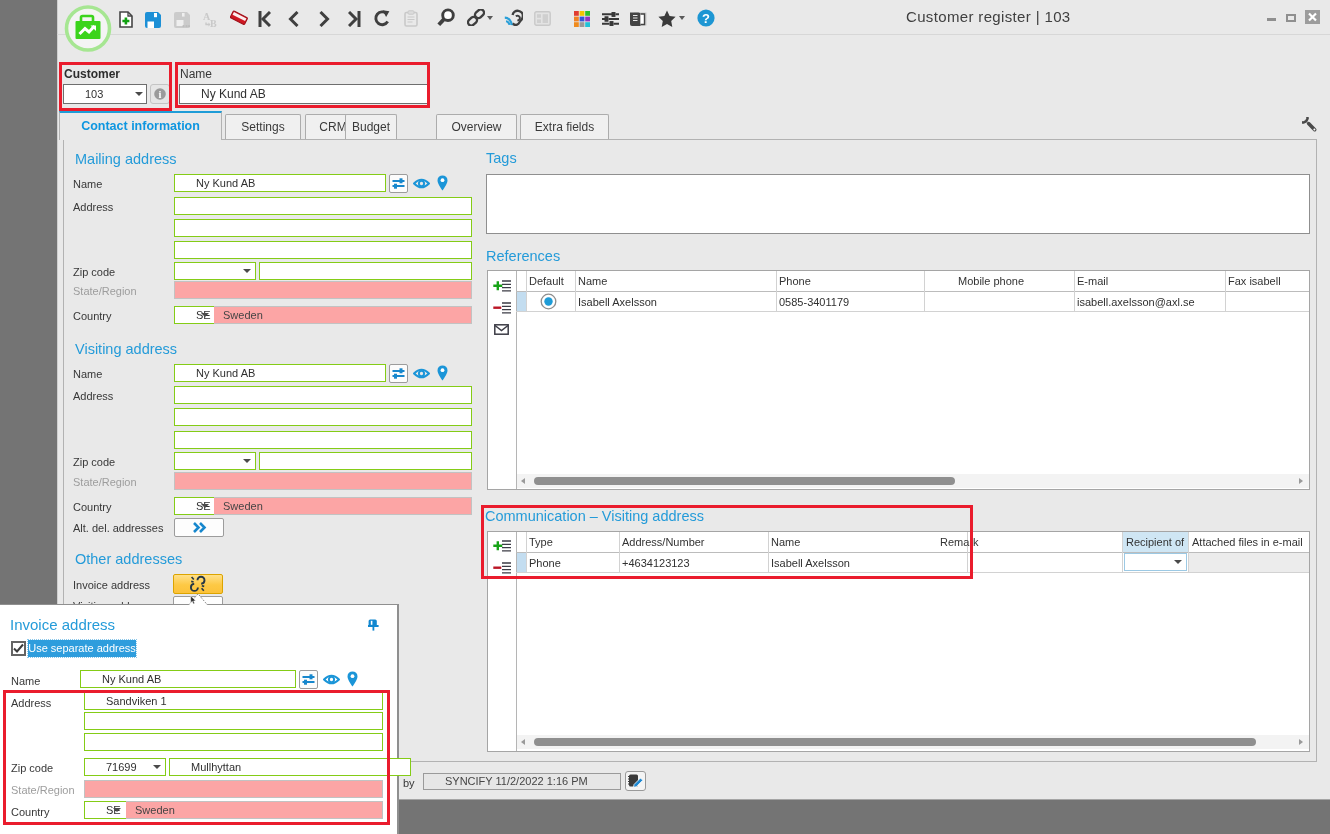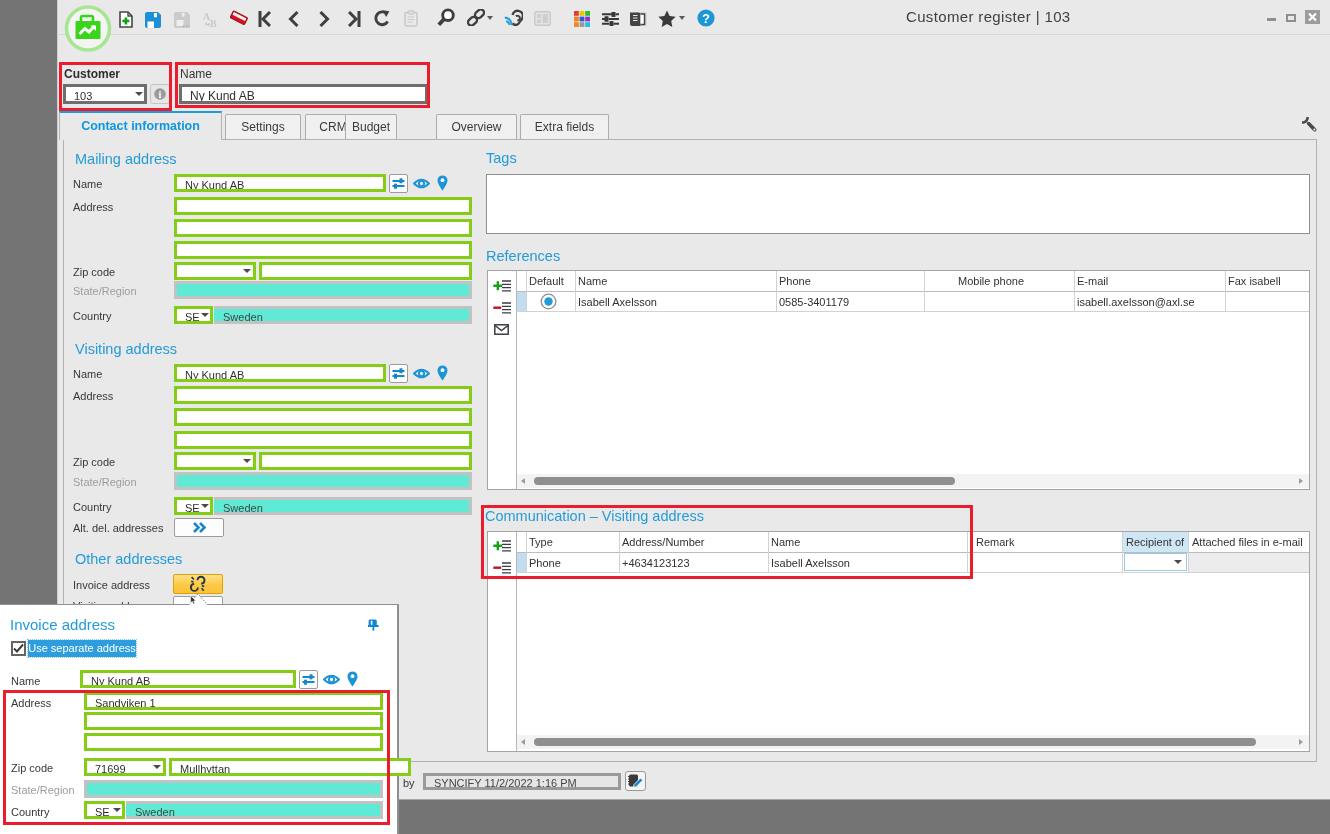--- a/index.html
+++ b/index.html
@@ -2,23 +2,23 @@
 <html><head><meta charset="utf-8">
 <style>
 *{margin:0;padding:0;box-sizing:border-box}
 html,body{width:1330px;height:834px;overflow:hidden;background:#747474;
  font-family:"Liberation Sans",sans-serif;}
 .abs{position:absolute}
 .win{position:absolute;left:57px;top:0;width:1273px;height:800px;background:#e9e9e9;border-left:1px solid #cfcfcf;border-bottom:1px solid #a5a5a5;}
 .lbl{position:absolute;font-size:11px;color:#383838;white-space:nowrap;line-height:12px}
 .lbl.dis{color:#9d9d9d}
 .hdr{position:absolute;font-size:14.5px;color:#249bd9;white-space:nowrap;line-height:15px}
-.inp{position:absolute;background:#fff;border:3px solid #84cc16;font-size:11px;color:#303030;
- line-height:16px;padding:0 8px;white-space:nowrap;overflow:hidden}
-.inp.dis{background:#5eead4;border-color:#c2c2c2;color:#454545}
+.inp{position:absolute;background:#fff;border:1px solid #84cc16;font-size:11px;color:#303030;
+ line-height:16px;padding:0 21px;white-space:nowrap;overflow:hidden}
+.inp.dis{background:#fca5a5;border-color:#c2c2c2;color:#454545}
 .arr{position:absolute;width:0;height:0;border-left:4px solid transparent;border-right:4px solid transparent;border-top:4px solid #4a4a4a}
 .red{position:absolute;border:3px solid #ea1c2d;z-index:50}
 .tab{position:absolute;top:114px;height:25px;background:#f0f0f0;border:1px solid #acacac;
  border-bottom:none;border-radius:2px 2px 0 0;font-size:12px;color:#3a3a3a;text-align:center;line-height:24px}
 .gline{position:absolute;background:#d5d5d5}
 .ghead{position:absolute;font-size:11px;color:#333;line-height:12px;white-space:nowrap}
 .gcell{position:absolute;font-size:11px;color:#303030;line-height:12px;white-space:nowrap}
 .icobtn{position:absolute;width:19px;height:19px;background:#fcfcfc;border:1px solid #9c9c9c;border-radius:2px}
 .z70{z-index:70}
 </style></head><body>
@@ -322,21 +322,21 @@
 <div class="gline" style="left:516px;top:572px;width:793px;height:1px;background:#d2d2d2"></div>
 <div class="gline" style="left:526px;top:532px;width:1px;height:40px;background:#d2d2d2"></div>
 <div class="gline" style="left:619px;top:532px;width:1px;height:40px;background:#d2d2d2"></div>
 <div class="gline" style="left:768px;top:532px;width:1px;height:40px;background:#d2d2d2"></div>
 <div class="gline" style="left:967px;top:532px;width:1px;height:40px;background:#d2d2d2"></div>
 <div class="gline" style="left:1122px;top:532px;width:1px;height:40px;background:#d2d2d2"></div>
 <div class="gline" style="left:1188px;top:532px;width:1px;height:40px;background:#d2d2d2"></div>
 <div class="ghead" style="left:529px;top:536px">Type</div>
 <div class="ghead" style="left:622px;top:536px">Address/Number</div>
 <div class="ghead" style="left:771px;top:536px">Name</div>
-<div class="ghead" style="left:976px;top:536px">Remark</div>
+<div class="ghead" style="left:940px;top:536px">Remark</div>
 <div class="ghead" style="left:1126px;top:536px">Recipient of</div>
 <div class="ghead" style="left:1192px;top:536px">Attached files in e-mail</div>
 <div class="abs" style="left:517px;top:553px;width:9px;height:19px;background:#c3ddf0"></div>
 <div class="gcell" style="left:529px;top:557px">Phone</div>
 <div class="gcell" style="left:622px;top:557px">+4634123123</div>
 <div class="gcell" style="left:771px;top:557px">Isabell Axelsson</div>
 <div class="abs" style="left:1189px;top:553px;width:120px;height:19px;background:#ececec"></div>
 <div class="abs" style="left:1124px;top:553px;width:63px;height:18px;background:#fff;border:1px solid #9cc9e4"></div>
 <div class="arr" style="left:1174px;top:560px"></div>
 <div class="abs" style="left:517px;top:735px;width:792px;height:14px;background:#f3f3f3"></div>

